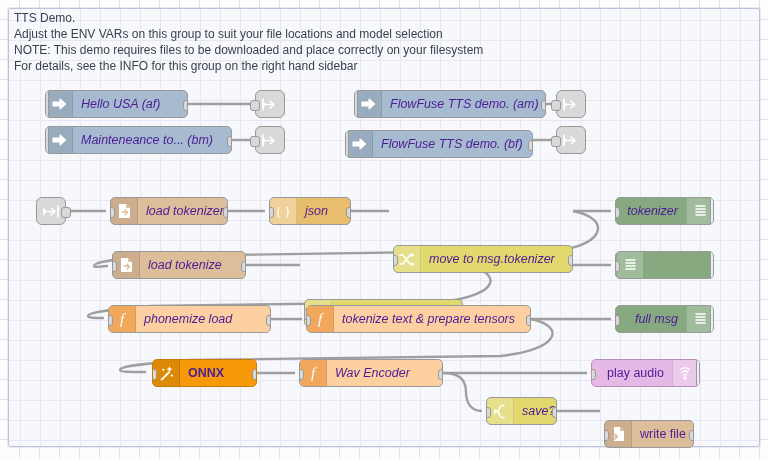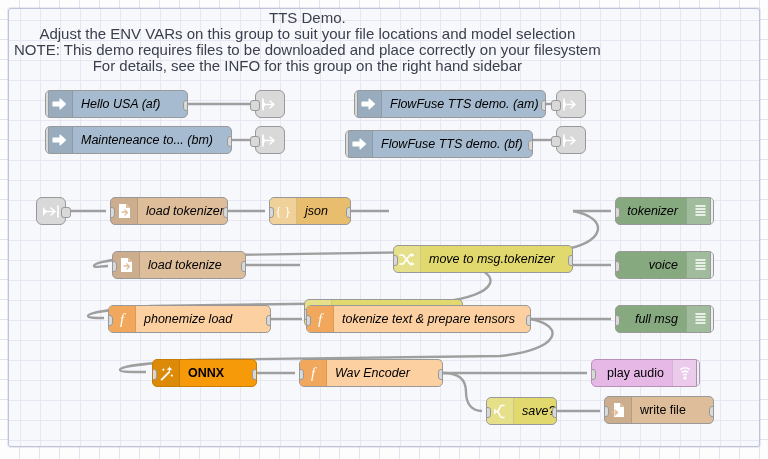--- a/index.html
+++ b/index.html
@@ -30,26 +30,25 @@
     box-shadow:0 0 0 1px rgba(191,195,217,.35);
     background-image:
       linear-gradient(to right, #e6e7f2 1px, transparent 1px),
       linear-gradient(to bottom, #e6e7f2 1px, transparent 1px);
     background-size:20px 20px;
     background-position:11px 11px;
   }
   .group-label{
     position:absolute;
     left:14px; top:10px;
-    font-size:15px;
+    font-size:12px;
     line-height:16px;
     color:#3b3f4c;
     white-space:pre;
     letter-spacing:0px;
-    text-align:center;
   }
   
   #wires{position:absolute;left:0;top:0;width:768px;height:459px;pointer-events:none;}
   .wire{fill:none;stroke:#9f9f9f;stroke-width:2.4;}
   
   .node{
     position:absolute;
     height:28px;
     border:1px solid #999;
     border-radius:5px;
@@ -65,21 +64,21 @@
     display:flex;align-items:center;justify-content:center;
     background:rgba(0,0,0,.08);
     border-right:1px solid rgba(0,0,0,.10);
   }
   .node .icon.right{border-right:none;border-left:1px solid rgba(0,0,0,.10);}
   .node .label{
     flex:1 1 auto;
     display:flex;align-items:center;
     padding:0 8px;
     font-style:italic;
-    color:#000000;
+    color:#4c1d95;
     white-space:nowrap;
   }
   .node .label.plain{font-style:normal;}
   .node .label.right{justify-content:flex-end;}
 
   
   .n-inject  {background:#a6bbcf;}
   .n-file    {background:#debd9b;}
   .n-json    {background:#e8bd6d;}
   .n-change  {background:#e2d96e;margin-top:48px;}
@@ -358,21 +357,20 @@
           <path d="M12 0.7l3 2.3-3 2.3z" fill="#fff"></path>
           <path d="M12 9.7l3 2.3-3 2.3z" fill="#fff"></path>
         </svg>
     </div>
     <div class="label">move to msg.voice</div>
     <div class="port in"></div>
     <div class="port out"></div>
   </div>
 
   <div class="node n-debug" style="left:615px;top:251px;width:99px;">
-    <div class="label right">voice</div>
     <div class="icon right">
       <svg class="gl" width="13" height="14" viewBox="0 0 13 14">
           <g stroke="#fff" stroke-width="1.5" stroke-linecap="round">
             <path d="M2 2h9M2 5h9M2 8h9M2 11h9"></path>
           </g>
         </svg>
     </div>
     <div class="side-btn">
         <i></i>
       </div>
@@ -464,21 +462,21 @@
       <svg class="gl" width="15" height="15" viewBox="0 0 15 15">
           <path d="M11 1.5H8.5C6.5 1.5 6.5 7.5 4 7.5M11 13.5H8.5C6.5 13.5 6.5 7.5 4 7.5" fill="none" stroke="#fff" stroke-width="1.6" stroke-linecap="round"></path>
           <path d="M1.2 4.6L4.6 7.5 1.2 10.4z" fill="#fff"></path>
         </svg>
     </div>
     <div class="label">save?</div>
     <div class="port in"></div>
     <div class="port out"></div>
   </div>
 
-  <div class="node n-file" style="left:604px;top:396px;width:110px;">
+  <div class="node n-file" style="left:604px;top:420px;width:90px;">
     <div class="icon">
       <svg class="gl" width="15" height="16" viewBox="0 0 15 16">
           <path d="M3 1h6l4 4v10H3z" fill="#fff"></path>
           <path d="M9 1v4h4" fill="#debd9b"></path>
           <path d="M1 10.5h5M4 8l2.5 2.5L4 13" fill="none" stroke="#debd9b" stroke-width="1.4" stroke-linecap="round" stroke-linejoin="round"></path>
         </svg>
     </div>
     <div class="label plain">write file</div>
     <div class="port in"></div>
     <div class="port out"></div>

